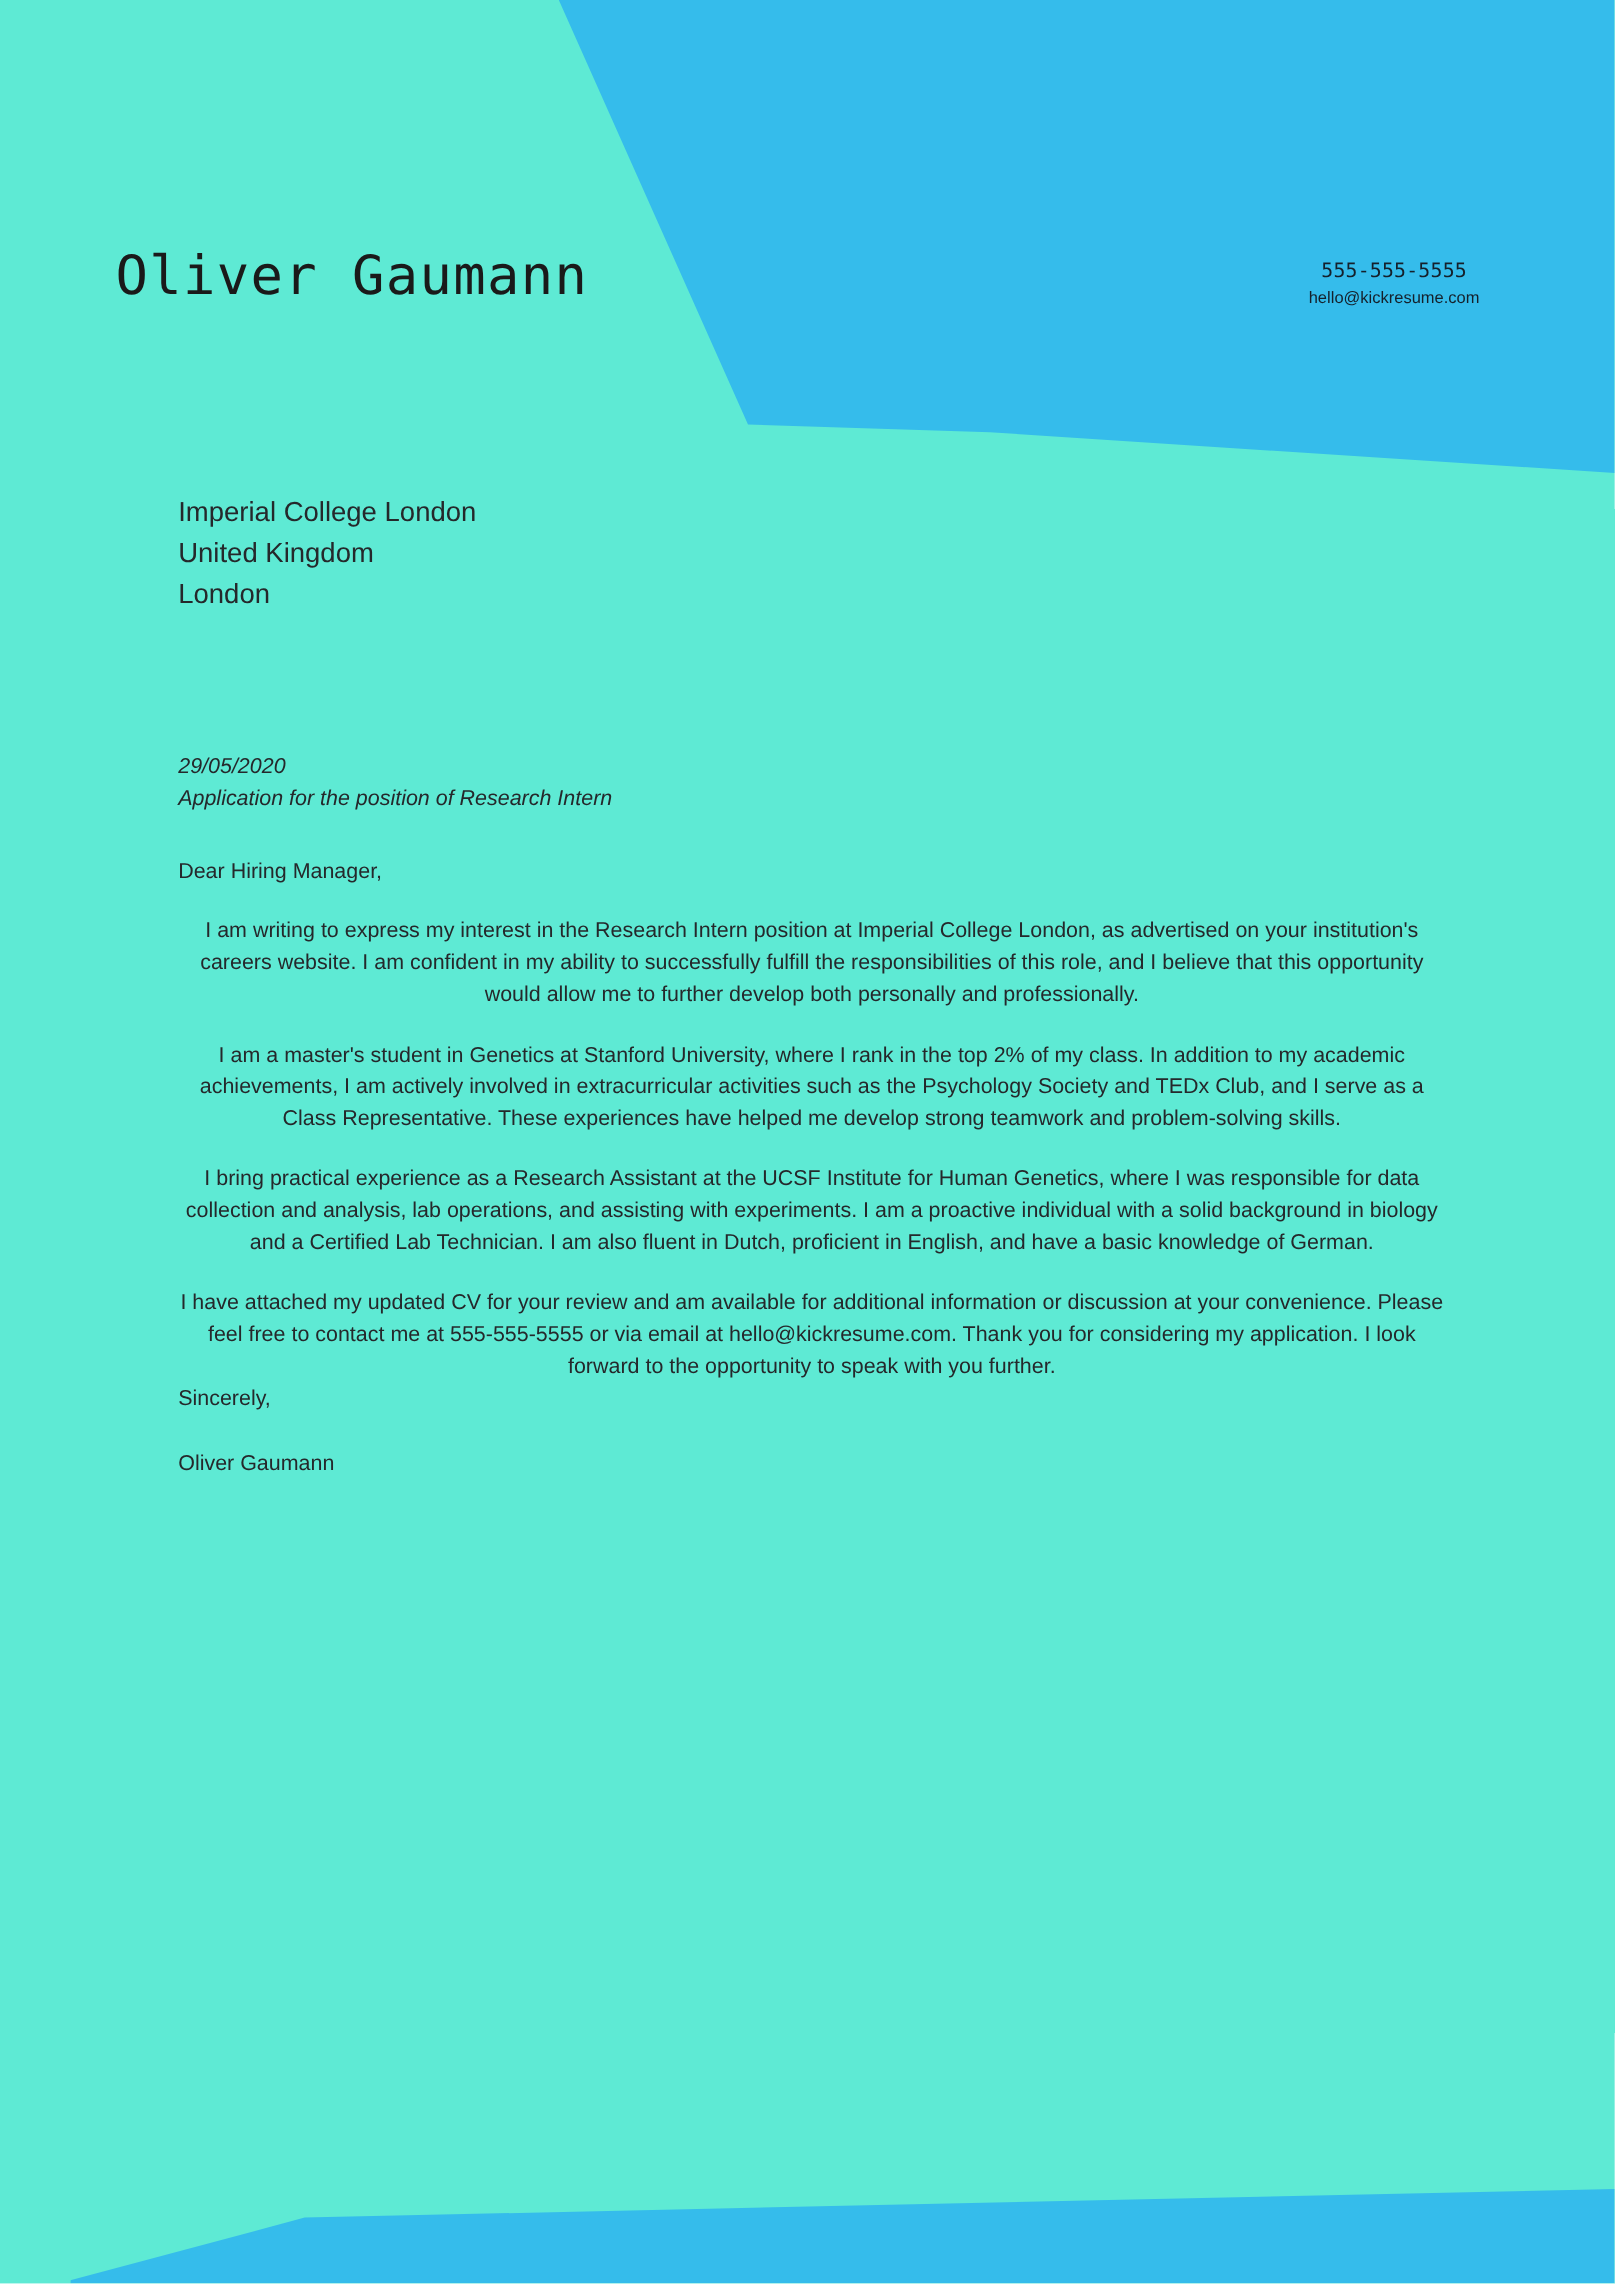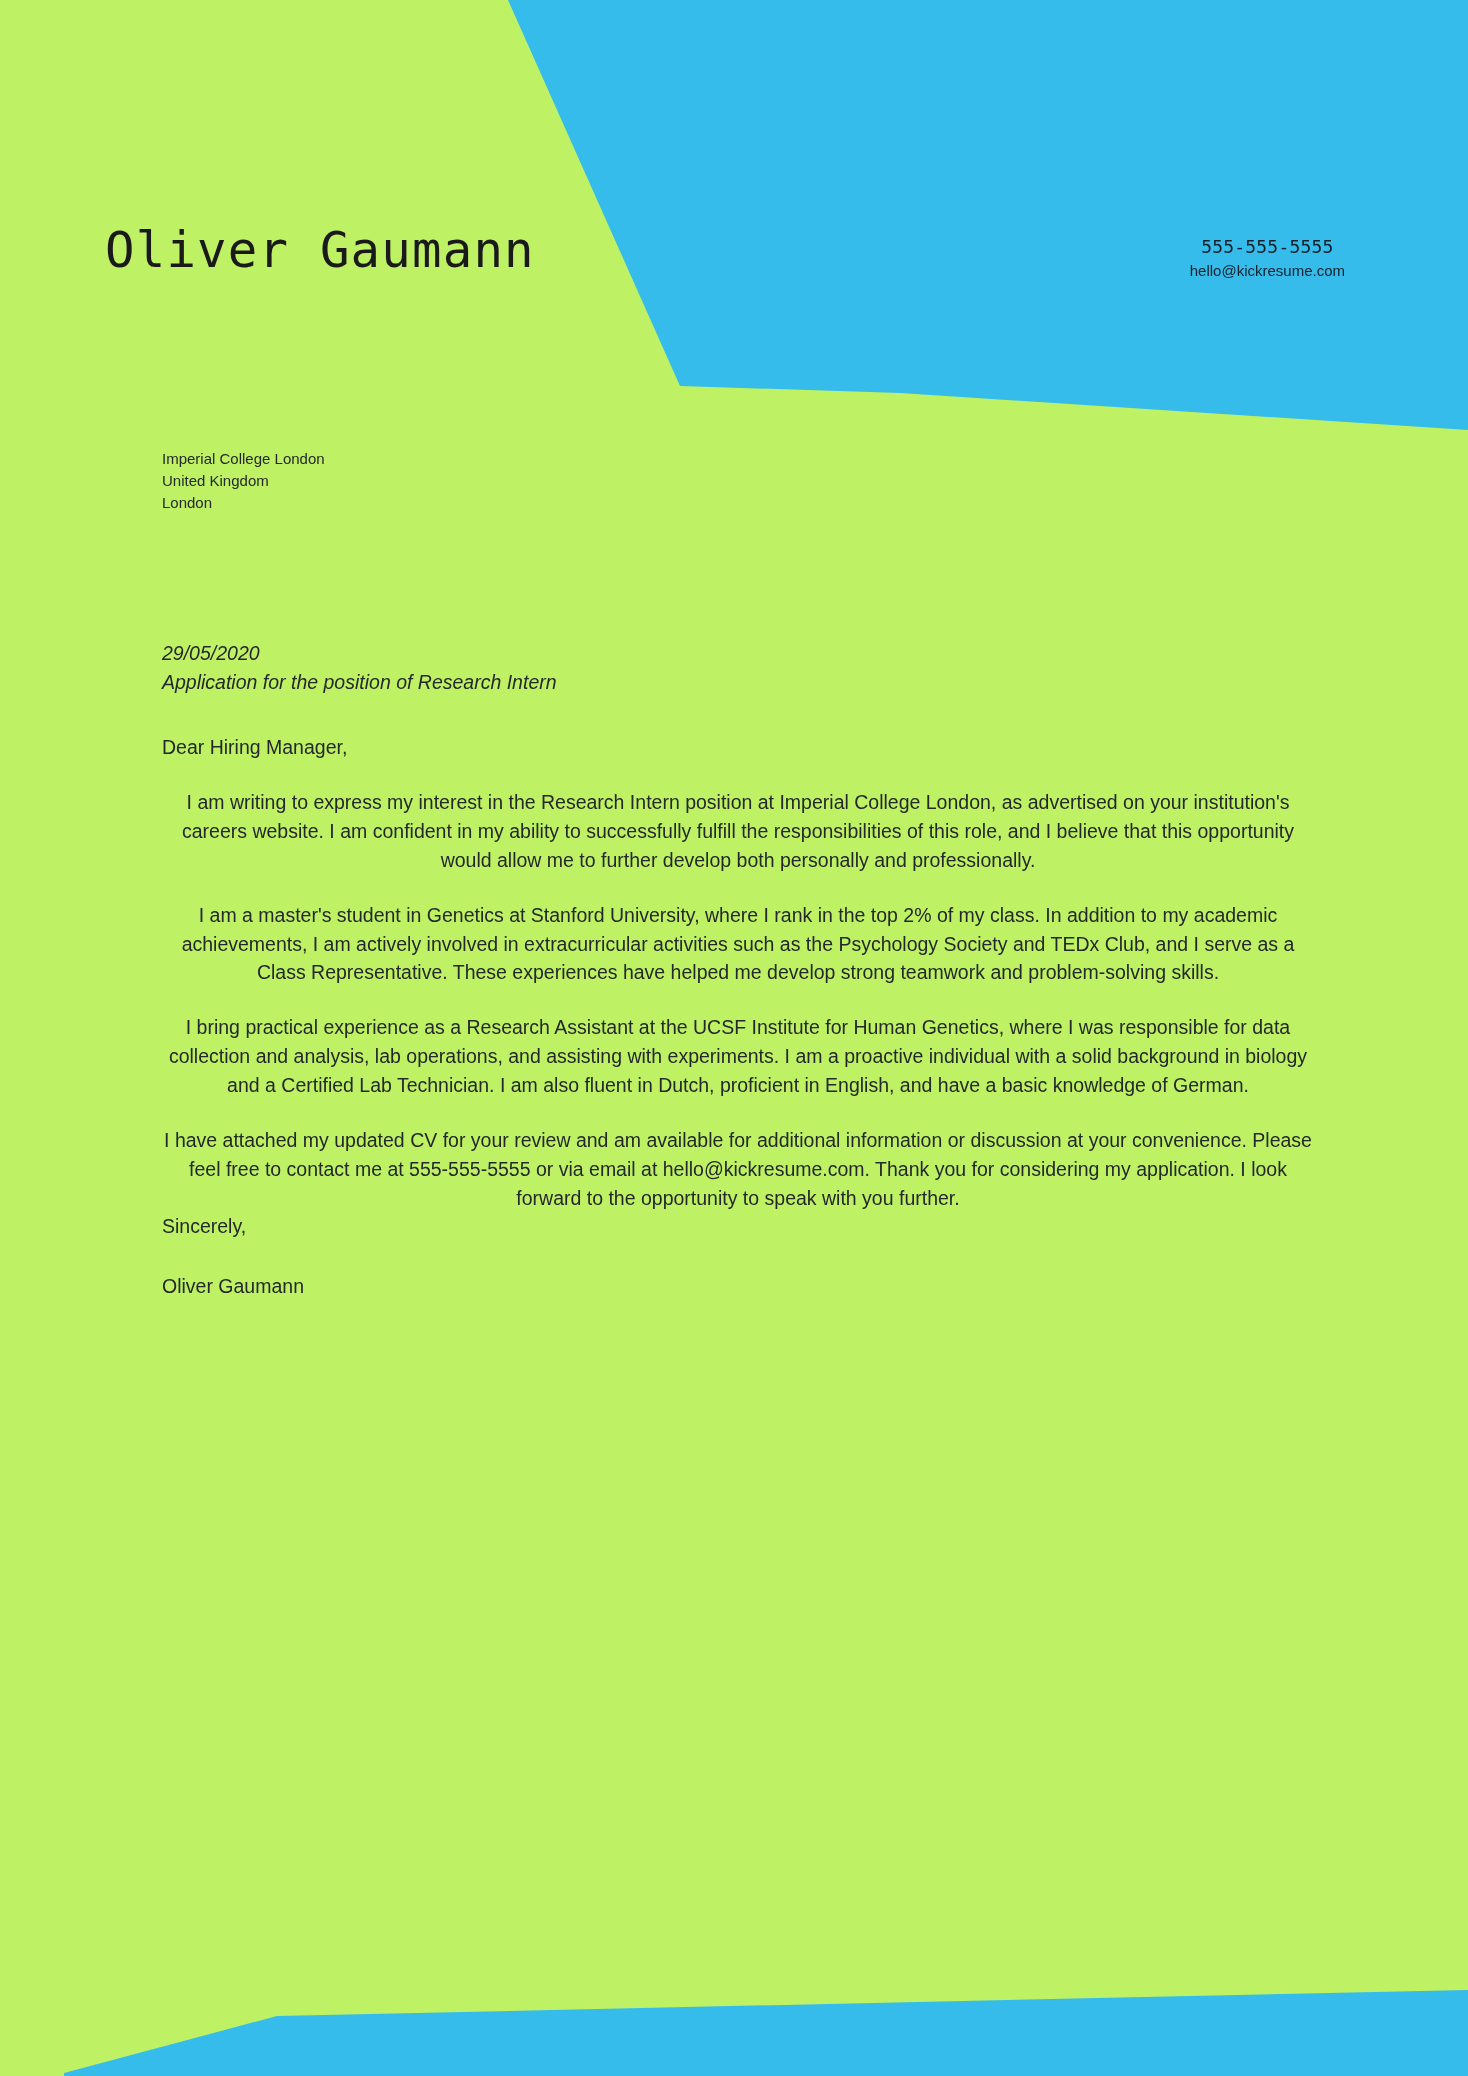--- a/index.html
+++ b/index.html
@@ -7,21 +7,21 @@
     padding: 0;
     background: #ffffff;
   }
   body {
     font-family: "Liberation Sans", sans-serif;
   }
   #page {
     position: relative;
     width: 1468px;
     height: 2076px;
-    background: #bef264;
+    background: #5eead4;
     overflow: hidden;
   }
 
   
   .shape-header {
     position: absolute;
     left: 0;
     top: 0;
     width: 1468px;
     height: 440px;
@@ -111,21 +111,21 @@
   
   .letter {
     position: absolute;
     left: 162px;
     top: 448px;
     width: 1152px;
     z-index: 2;
     color: #25282b;
   }
   .recipient {
-    font-size: 15px;
+    font-size: 25px;
     line-height: 1.47;
     color: #25282b;
     margin: 0;
   }
   .recipient div { white-space: nowrap; }
 
   .meta-block {
     margin-top: 125px;
     font-size: 19.5px;
     line-height: 1.47;

